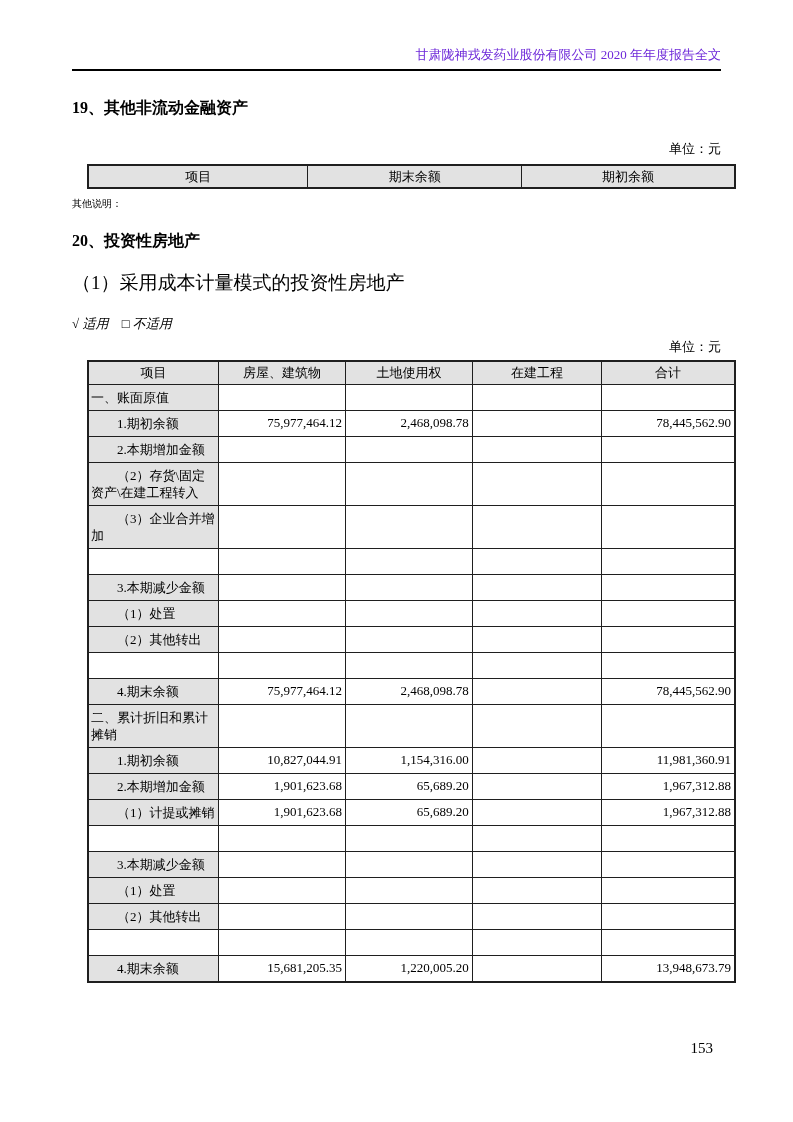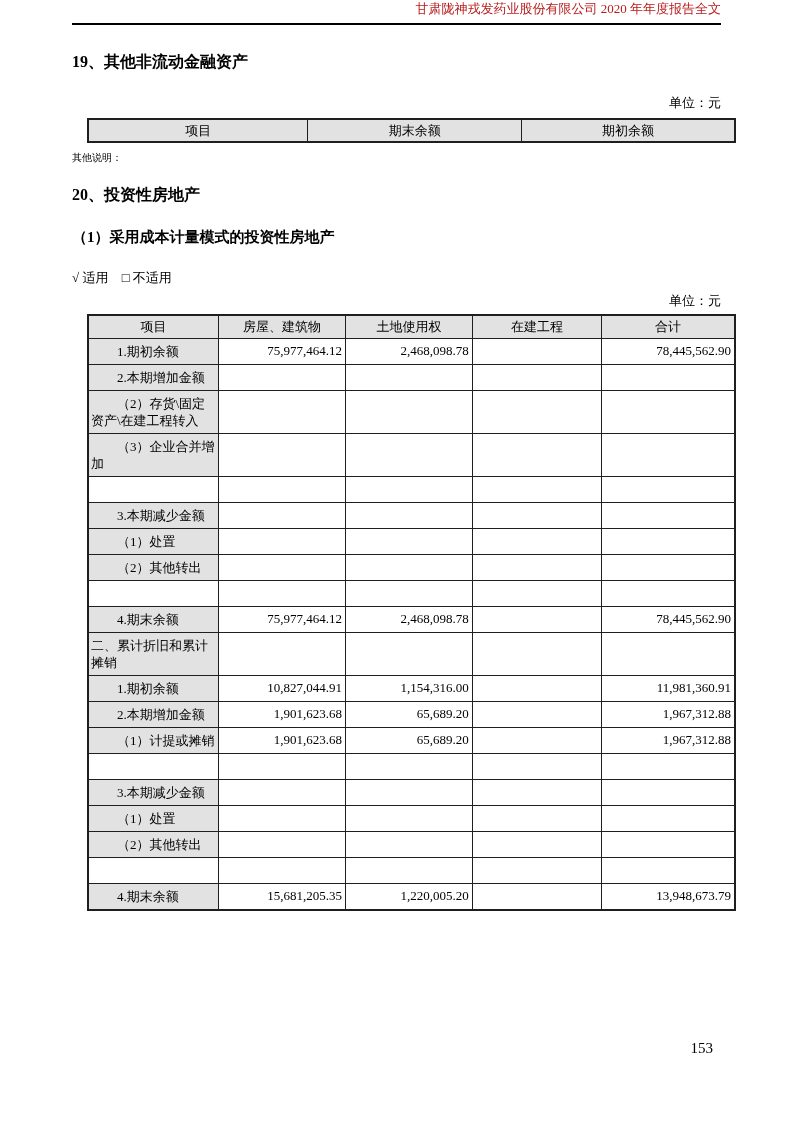--- a/index.html
+++ b/index.html
@@ -9,62 +9,63 @@
     width:793px; height:1122px;
     margin:0 auto;
     background:#ffffff;
     font-family:"Liberation Serif","DejaVu Serif",serif;
     color:#000000;
     overflow:hidden;
   }
   .content { padding:0 72px; }
 
   .doc-header {
+    padding-top:46px;
     text-align:right;
     font-size:13px;
     line-height:18px;
-    color:#b91c1c;
+    color:#6d28d9;
   }
   .header-rule {
     margin-top:5px;
     border-top:2px solid #000000;
     height:0;
   }
 
   .sec-title {
     margin-top:26px;
     font-size:16px;
     font-weight:bold;
     line-height:22px;
   }
   .sec-title.t20 { margin-top:17px; }
   .sub-title {
     margin-top:20px;
-    font-size:15px;
-    font-weight:bold;
+    font-size:19px;
+    font-weight:normal;
     line-height:22px;
   }
   .unit-row {
     margin-top:21px;
     text-align:right;
     font-size:13px;
     line-height:18px;
   }
   .unit-row.u2 { margin-top:5px; }
   .note-row {
     margin-top:6px;
     font-size:10px;
     line-height:18px;
   }
   .applicability {
     margin-top:21px;
     font-size:13px;
     line-height:18px;
   }
-  .applicability span { margin-right:10px; }
+  .applicability span { margin-right:10px;font-style:italic; }
 
   table {
     width:100%;
     border-collapse:collapse;
     table-layout:fixed;
     border:2px solid var(--border_color);
     margin-left:15px;
   }
   .tbl1 { margin-top:6px; }
   .tbl2 { margin-top:4px; }
@@ -158,20 +159,27 @@
         <tr>
           <th>项目</th>
           <th>房屋、建筑物</th>
           <th>土地使用权</th>
           <th>在建工程</th>
           <th>合计</th>
         </tr>
       </thead>
       <tbody>
           <tr>
+            <td class="rowlabel grey">一、账面原值</td>
+            <td class="num"></td>
+            <td class="num"></td>
+            <td class="num"></td>
+            <td class="num"></td>
+          </tr>
+          <tr>
             <td class="rowlabel grey ind">1.期初余额</td>
             <td class="num">75,977,464.12</td>
             <td class="num">2,468,098.78</td>
             <td class="num"></td>
             <td class="num">78,445,562.90</td>
           </tr>
           <tr>
             <td class="rowlabel grey ind">2.本期增加金额</td>
             <td class="num"></td>
             <td class="num"></td>

